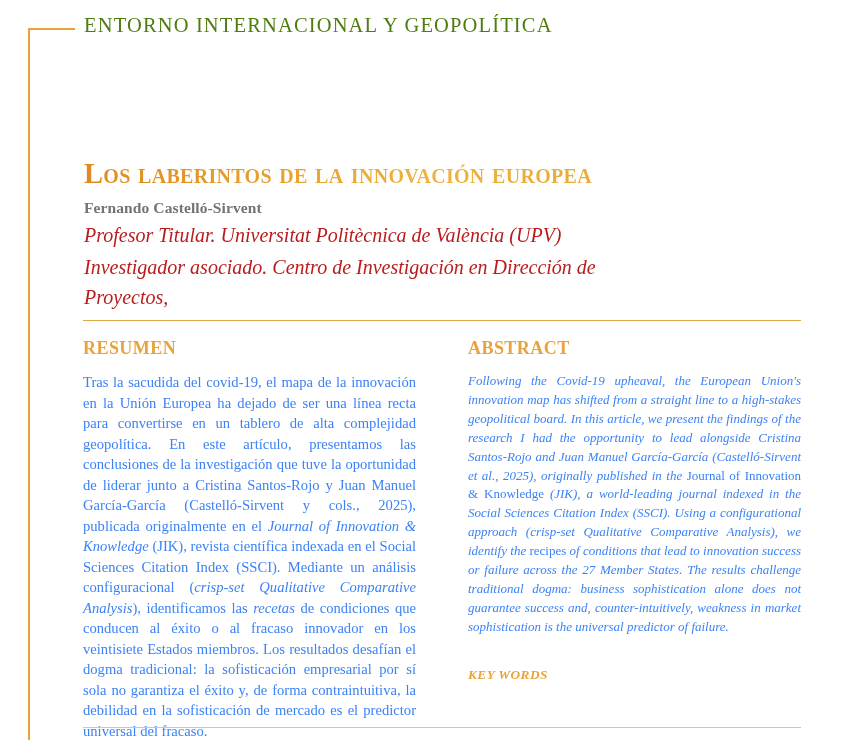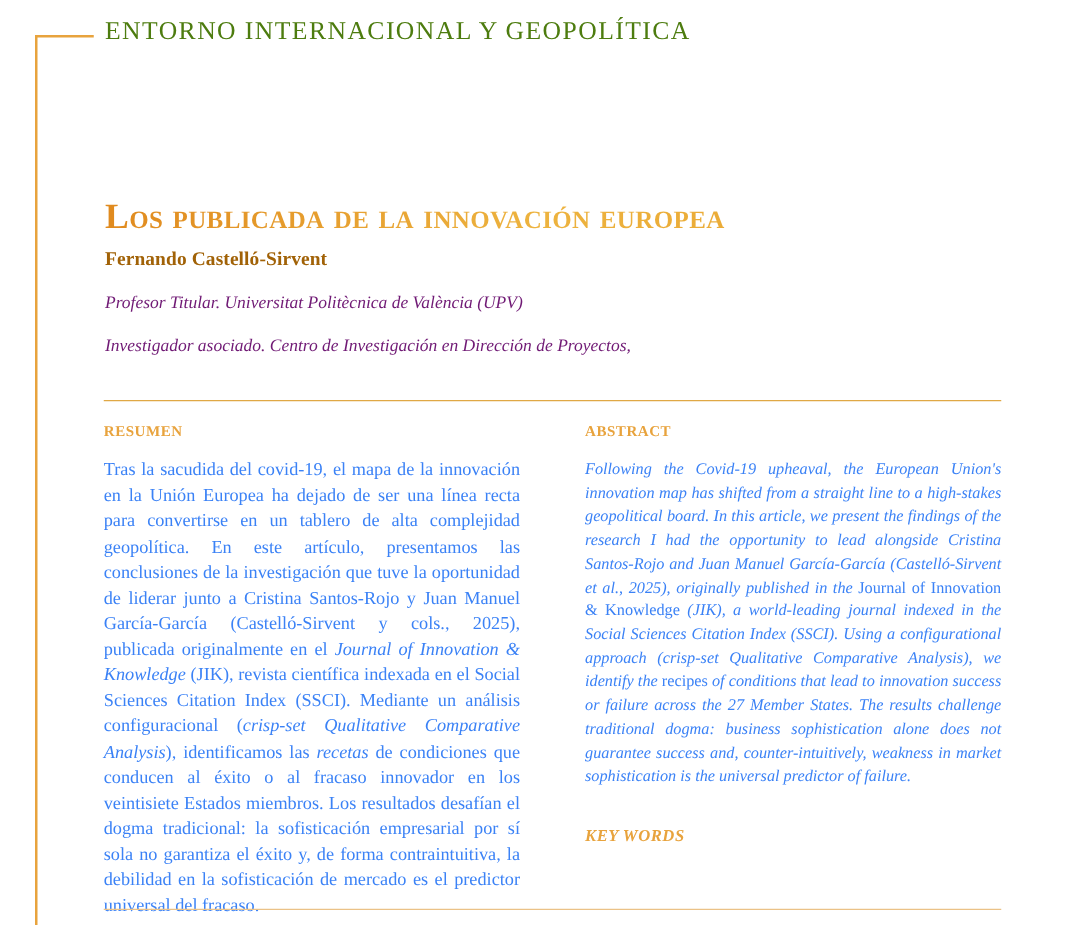--- a/index.html
+++ b/index.html
@@ -72,29 +72,29 @@
   .author-block {
     position: absolute;
     left: 84px;
     top: 197px;
     width: 560px;
   }
   .author-name {
     font-size: 15.5px;
     font-weight: bold;
     line-height: 1.45;
-    color: #a16207;
+    color: #737373;
     letter-spacing: 0.1px;
   }
   .author-affiliation {
-    font-size: 14px;
+    font-size: 20px;
     font-style: italic;
     line-height: 1.52;
-    color: #701a75;
-    margin-top: 13px;
+    color: #b91c1c;
+    margin-top: 1px;
   }
 
   
   .rule-top {
     position: absolute;
     left: 83px;
     top: 320px;
     width: 718px;
     height: 1px;
     background: #E0A845;
@@ -115,21 +115,21 @@
     top: 338px;
     width: 718px;
     display: flex;
     gap: 52px;
   }
   .col {
     width: 333px;
   }
 
   .sec-heading {
-    font-size: 12px;
+    font-size: 18px;
     font-weight: bold;
     letter-spacing: 0.45px;
     color: #E8A33D;
     margin: 0 0 13px 0;
   }
   .sec-heading.italic {
   }
 
   .abstract-text {
     font-size: 14.6px;
@@ -163,21 +163,21 @@
   .kw-block-en { margin-top: 30px; }
 </style>
 </head>
 <body>
 
 <div class="bracket-h"></div>
 <div class="bracket-v"></div>
 
 <div class="running-head">ENTORNO INTERNACIONAL Y GEOPOLÍTICA</div>
 
-<h1 class="article-title">Los publicada de la innovación europea</h1>
+<h1 class="article-title">Los laberintos de la innovación europea</h1>
 
 <div class="author-block">
   <div class="author-name">Fernando Castelló-Sirvent</div>
   <div class="author-affiliation">Profesor Titular. Universitat Politècnica de València (UPV)</div>
   <div class="author-affiliation">Investigador asociado. Centro de Investigación en Dirección de Proyectos,</div>
 </div>
 
 <div class="rule-top"></div>
 
 <div class="columns">

